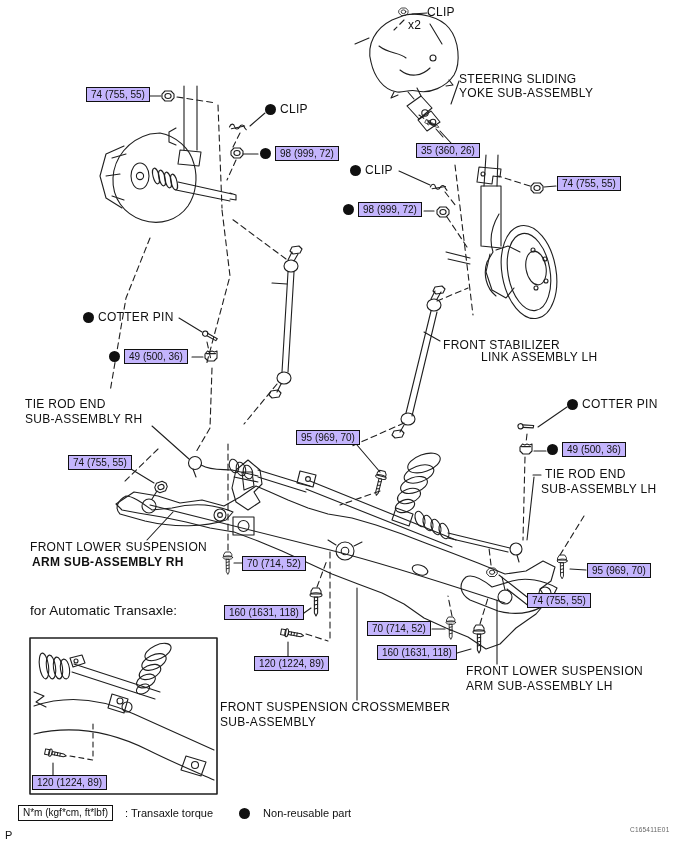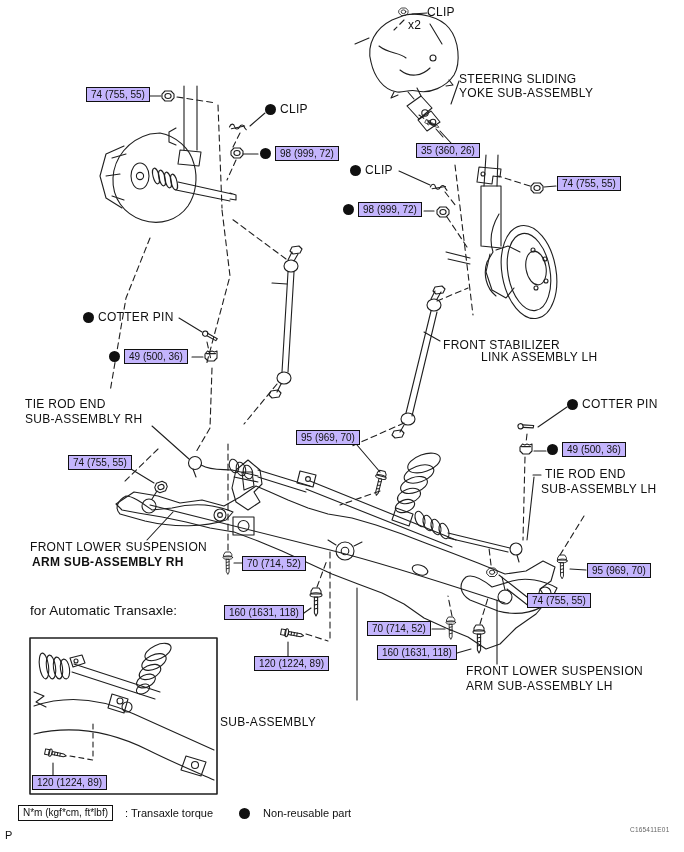--- a/index.html
+++ b/index.html
@@ -321,20 +321,21 @@
   <span class="b"></span>
   <span class="lbl" style="position:static;">COTTER PIN</span>
 </div>
 <div class="lbl" style="left:545px;top:468px;">TIE ROD END</div>
 <div class="lbl" style="left:541px;top:483px;">SUB-ASSEMBLY LH</div>
 
 <div class="lbl" style="left:30px;top:541px;">FRONT LOWER SUSPENSION</div>
 <div class="lbl" style="left:32px;top:556px;font-weight:bold;">ARM SUB-ASSEMBLY RH</div>
 <div class="lbl" style="left:466px;top:665px;">FRONT LOWER SUSPENSION</div>
 <div class="lbl" style="left:466px;top:680px;">ARM SUB-ASSEMBLY LH</div>
+<div class="lbl" style="left:220px;top:701px;">FRONT SUSPENSION CROSSMEMBER</div>
 <div class="lbl" style="left:220px;top:716px;">SUB-ASSEMBLY</div>
 
 <div class="lbl mx" style="left:30px;top:604px;">for Automatic Transaxle:</div>
 
 <div class="row" style="left:86px;top:87px;">
       <span class="tqbox">74 (755, 55)</span>
     </div>
 <div class="row" style="left:260px;top:146px;">
       <span class="b"></span>
       <span class="tqbox">98 (999, 72)</span>

